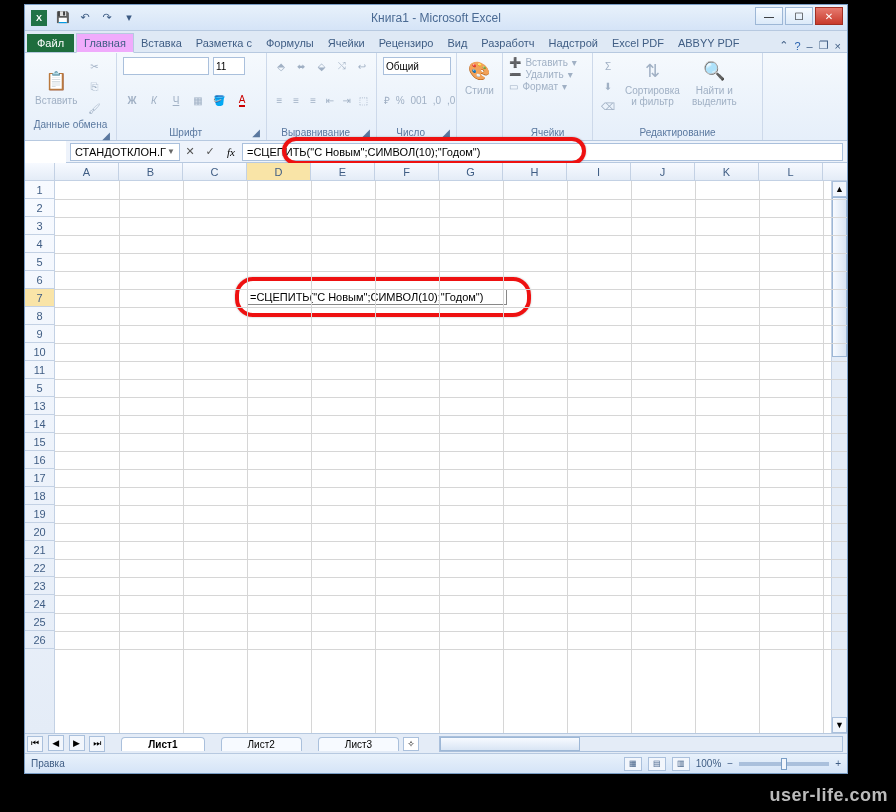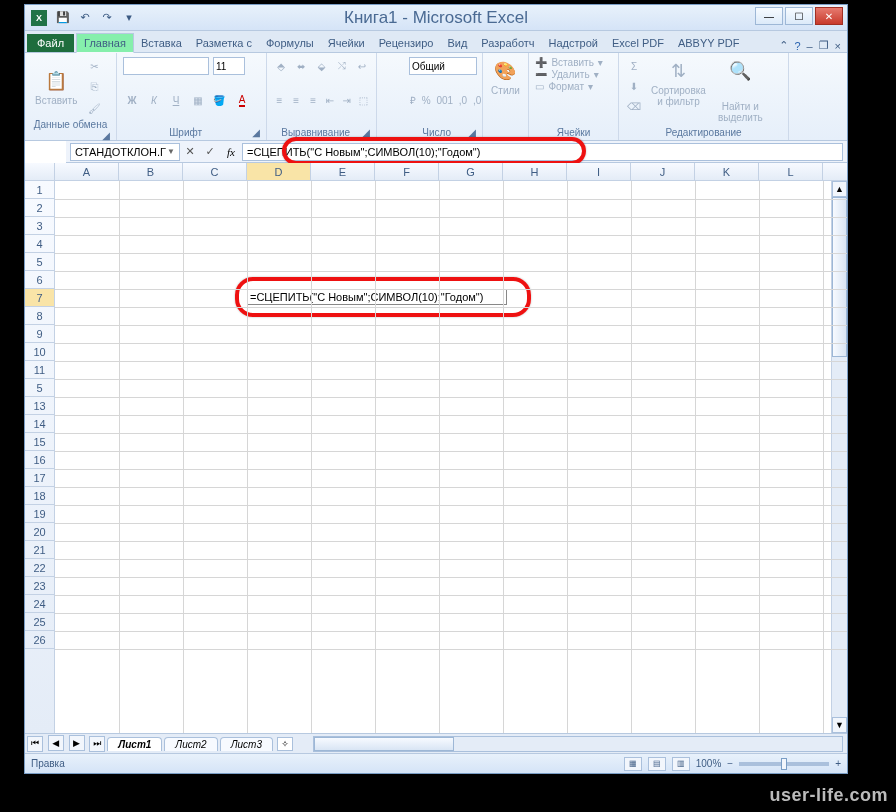--- a/index.html
+++ b/index.html
@@ -4,30 +4,30 @@
 <style>
   * { box-sizing: border-box; margin: 0; padding: 0; font-family: 'Segoe UI', Tahoma, sans-serif; }
   body { background: #000; width: 896px; height: 812px; position: relative; overflow: hidden; }
   .outer { position: absolute; top: 4px; left: 24px; width: 824px; height: 770px; background: #fff; border: 1px solid #7a9dc5; box-shadow: 0 0 8px rgba(0,0,0,.3); }
 
   
   .titlebar { height: 26px; background: linear-gradient(#e8f1fb,#d5e4f7); display: flex; align-items: center; position: relative; border-bottom: 1px solid #b7c9e0; }
   .titlebar .excel-icon { width: 16px; height: 16px; margin-left: 6px; background:#217346; color:#fff; font-size:9px; display:flex; align-items:center; justify-content:center; font-weight:bold; }
   .qat { display:flex; gap:6px; margin-left:8px; }
   .qat span { width:16px; height:16px; display:flex; align-items:center; justify-content:center; font-size:11px; color:#3b5a82; cursor:pointer; }
-  .title-text { position:absolute; left:0; right:0; text-align:center; font-size:17px; color:#4a6a93; pointer-events:none; }
+  .title-text { position:absolute; left:0; right:0; text-align:center; font-size:12px; color:#4a6a93; pointer-events:none; }
   .winbtns { position:absolute; right:4px; top:2px; display:flex; gap:2px; }
   .winbtns div { width:28px; height:18px; border:1px solid #9db7d6; background:linear-gradient(#f7fbff,#dceaf9); font-size:10px; display:flex; align-items:center; justify-content:center; cursor:pointer; }
   .winbtns .close { background:linear-gradient(#e67a6f,#c83a2c); color:#fff; border-color:#a02f23; }
 
   
   .tabs { height:22px; background:#dfe9f5; display:flex; align-items:flex-end; padding-left:2px; border-bottom:1px solid #b7c9e0; font-size:11px; }
   .file-tab { background:#1e6d3d; color:#fff; padding:3px 10px; margin-right:2px; cursor:pointer; }
   .tab { padding:3px 7px; color:#3f5d84; cursor:pointer; }
-  .tab.active { background:#86efac; border:1px solid #b7c9e0; border-bottom:1px solid #f5f9fd; position:relative; top:1px; }
+  .tab.active { background:#f0abfc; border:1px solid #b7c9e0; border-bottom:1px solid #f5f9fd; position:relative; top:1px; }
   .tabs-right { margin-left:auto; display:flex; gap:6px; padding-right:6px; align-items:center; }
   .tabs-right span { font-size:11px; color:#3f5d84; cursor:pointer; }
 
   
   .ribbon { height:88px; background:linear-gradient(#f5f9fd,#e6effa); border-bottom:1px solid #b7c9e0; display:flex; font-size:10px; color:#3f5d84; }
   .group { border-right:1px solid #cdd9ea; padding:4px 6px 2px 6px; display:flex; flex-direction:column; justify-content:space-between; }
   .group-label { text-align:center; font-size:10px; color:#5a789f; margin-top:2px; white-space:nowrap; }
   .group-label .dlauncher { float:right; margin-left:4px; cursor:pointer; }
   .vbtn { display:flex; flex-direction:column; align-items:center; gap:2px; cursor:pointer; padding:2px 4px; }
   .vbtn .ico { width:24px; height:24px; display:flex; align-items:center; justify-content:center; font-size:18px; }
@@ -59,21 +59,21 @@
   .rh { height:18px; border-bottom:1px solid #c3d1e4; text-align:center; line-height:18px; cursor:pointer; }
   .rh.active { background:#f9e4a7; }
   .cells { position:relative; flex:1; background:#fff; }
   .gridline-v { position:absolute; top:0; bottom:0; width:1px; background:#d6d6d6; }
   .gridline-h { position:absolute; left:0; right:0; height:1px; background:#d6d6d6; }
   .cell-edit { position:absolute; border:1px solid #888; background:#fff; font-size:11px; padding:1px 2px; white-space:nowrap; }
 
   
   .sheettabs { height:20px; background:#e4ecf7; border-top:1px solid #b7c9e0; display:flex; align-items:center; font-size:10px; }
   .navbtns span { width:16px; height:16px; display:inline-flex; align-items:center; justify-content:center; border:1px solid #aac0dc; margin-left:2px; cursor:pointer; background:#f2f6fc; font-size:9px; }
-  .stab { padding:1px 10px; border:1px solid #aac0dc; border-bottom:none; background:#f7faff; margin-left:2px; cursor:pointer; border-top-left-radius:4px; border-top-right-radius:4px;font-style:italic; }
+  .stab { padding:1px 26px; border:1px solid #aac0dc; border-bottom:none; background:#f7faff; margin-left:16px; cursor:pointer; border-top-left-radius:4px; border-top-right-radius:4px; }
   .stab.active { background:#fff; font-weight:bold; }
   .stab-new { width:16px; height:14px; border:1px solid #aac0dc; margin-left:4px; cursor:pointer; background:#fff; display:flex; align-items:center; justify-content:center; font-size:9px; }
   .hscroll { flex:1; height:16px; margin:0 4px 0 20px; background:#e4ecf7; border:1px solid #aac0dc; position:relative; }
   .hscroll .thumb { position:absolute; left:0; top:0; width:140px; height:14px; background:linear-gradient(#f7faff,#d9e5f4); border:1px solid #9db7d6; cursor:pointer; }
 
   
   .status { height:20px; background:linear-gradient(#e8f1fb,#d5e4f7); border-top:1px solid #b7c9e0; display:flex; align-items:center; font-size:10px; color:#3f5d84; padding:0 6px; }
   .status .right { margin-left:auto; display:flex; align-items:center; gap:6px; }
   .viewbtn { width:18px; height:14px; border:1px solid #aac0dc; background:#f2f6fc; cursor:pointer; display:flex; align-items:center; justify-content:center; font-size:8px; }
   .zoom-slider { width:90px; height:4px; background:#aac0dc; position:relative; }
@@ -183,21 +183,21 @@
         <div class="smallbtn">≡</div>
         <div class="smallbtn">≡</div>
         <div class="smallbtn">≡</div>
         <div class="smallbtn">⇤</div>
         <div class="smallbtn">⇥</div>
         <div class="smallbtn">⬚</div>
       </div>
       <div class="group-label"><span>Выравнивание</span><span class="dlauncher">◢</span></div>
     </div>
 
-    <div class="group" style="width:80px;margin-left:26px;">
+    <div class="group" style="width:80px;">
       <input class="font-combo" style="width: 68px;" value="Общий">
       <div class="hrow">
         <div class="smallbtn">₽</div>
         <div class="smallbtn">%</div>
         <div class="smallbtn">001</div>
         <div class="smallbtn">,0</div>
         <div class="smallbtn">,0</div>
       </div>
       <div class="group-label"><span>Число</span><span class="dlauncher">◢</span></div>
     </div>
@@ -226,21 +226,21 @@
           <div class="smallbtn">⬇</div>
           <div class="smallbtn">⌫</div>
         </div>
         <div class="vbtn">
           <div class="ico">⇅</div>
           <div class="lbl" style="white-space:pre-line;">Сортировка
 и фильтр</div>
         </div>
         <div class="vbtn">
           <div class="ico">🔍</div>
-          <div class="lbl" style="white-space:pre-line;margin-top:16px;">Найти и
+          <div class="lbl" style="white-space:pre-line;">Найти и
 выделить</div>
         </div>
       </div>
       <div class="group-label">Редактирование</div>
     </div>
   </div>
 
   <div class="fbar" style="position:relative;margin-left:41px;">
     <div class="namebox">
       <span>СТАНДОТКЛОН.Г</span>

